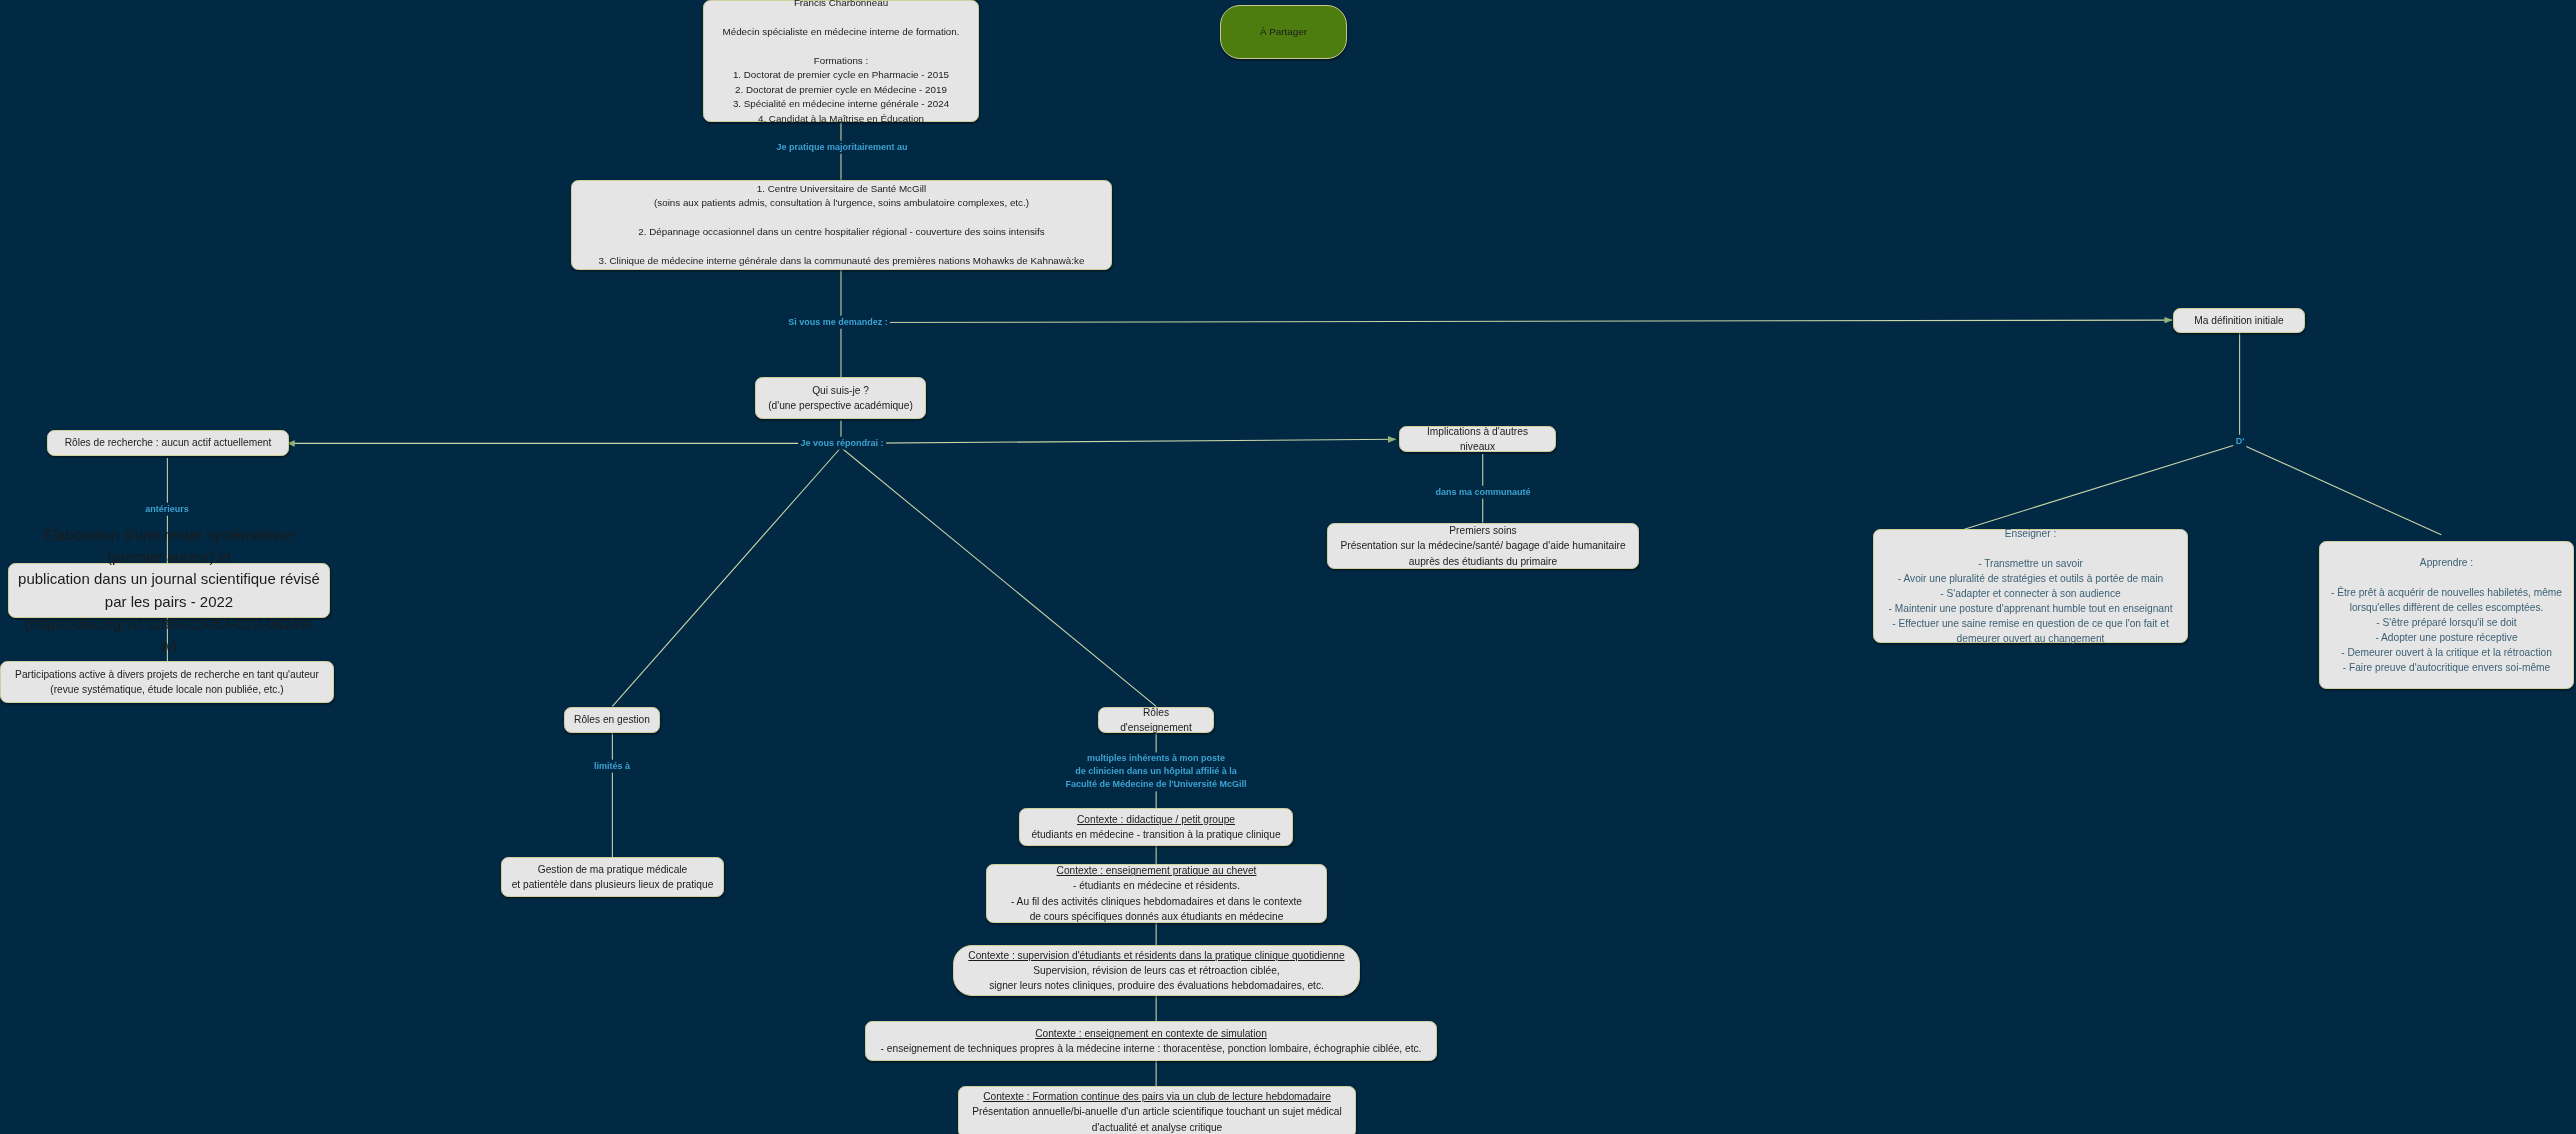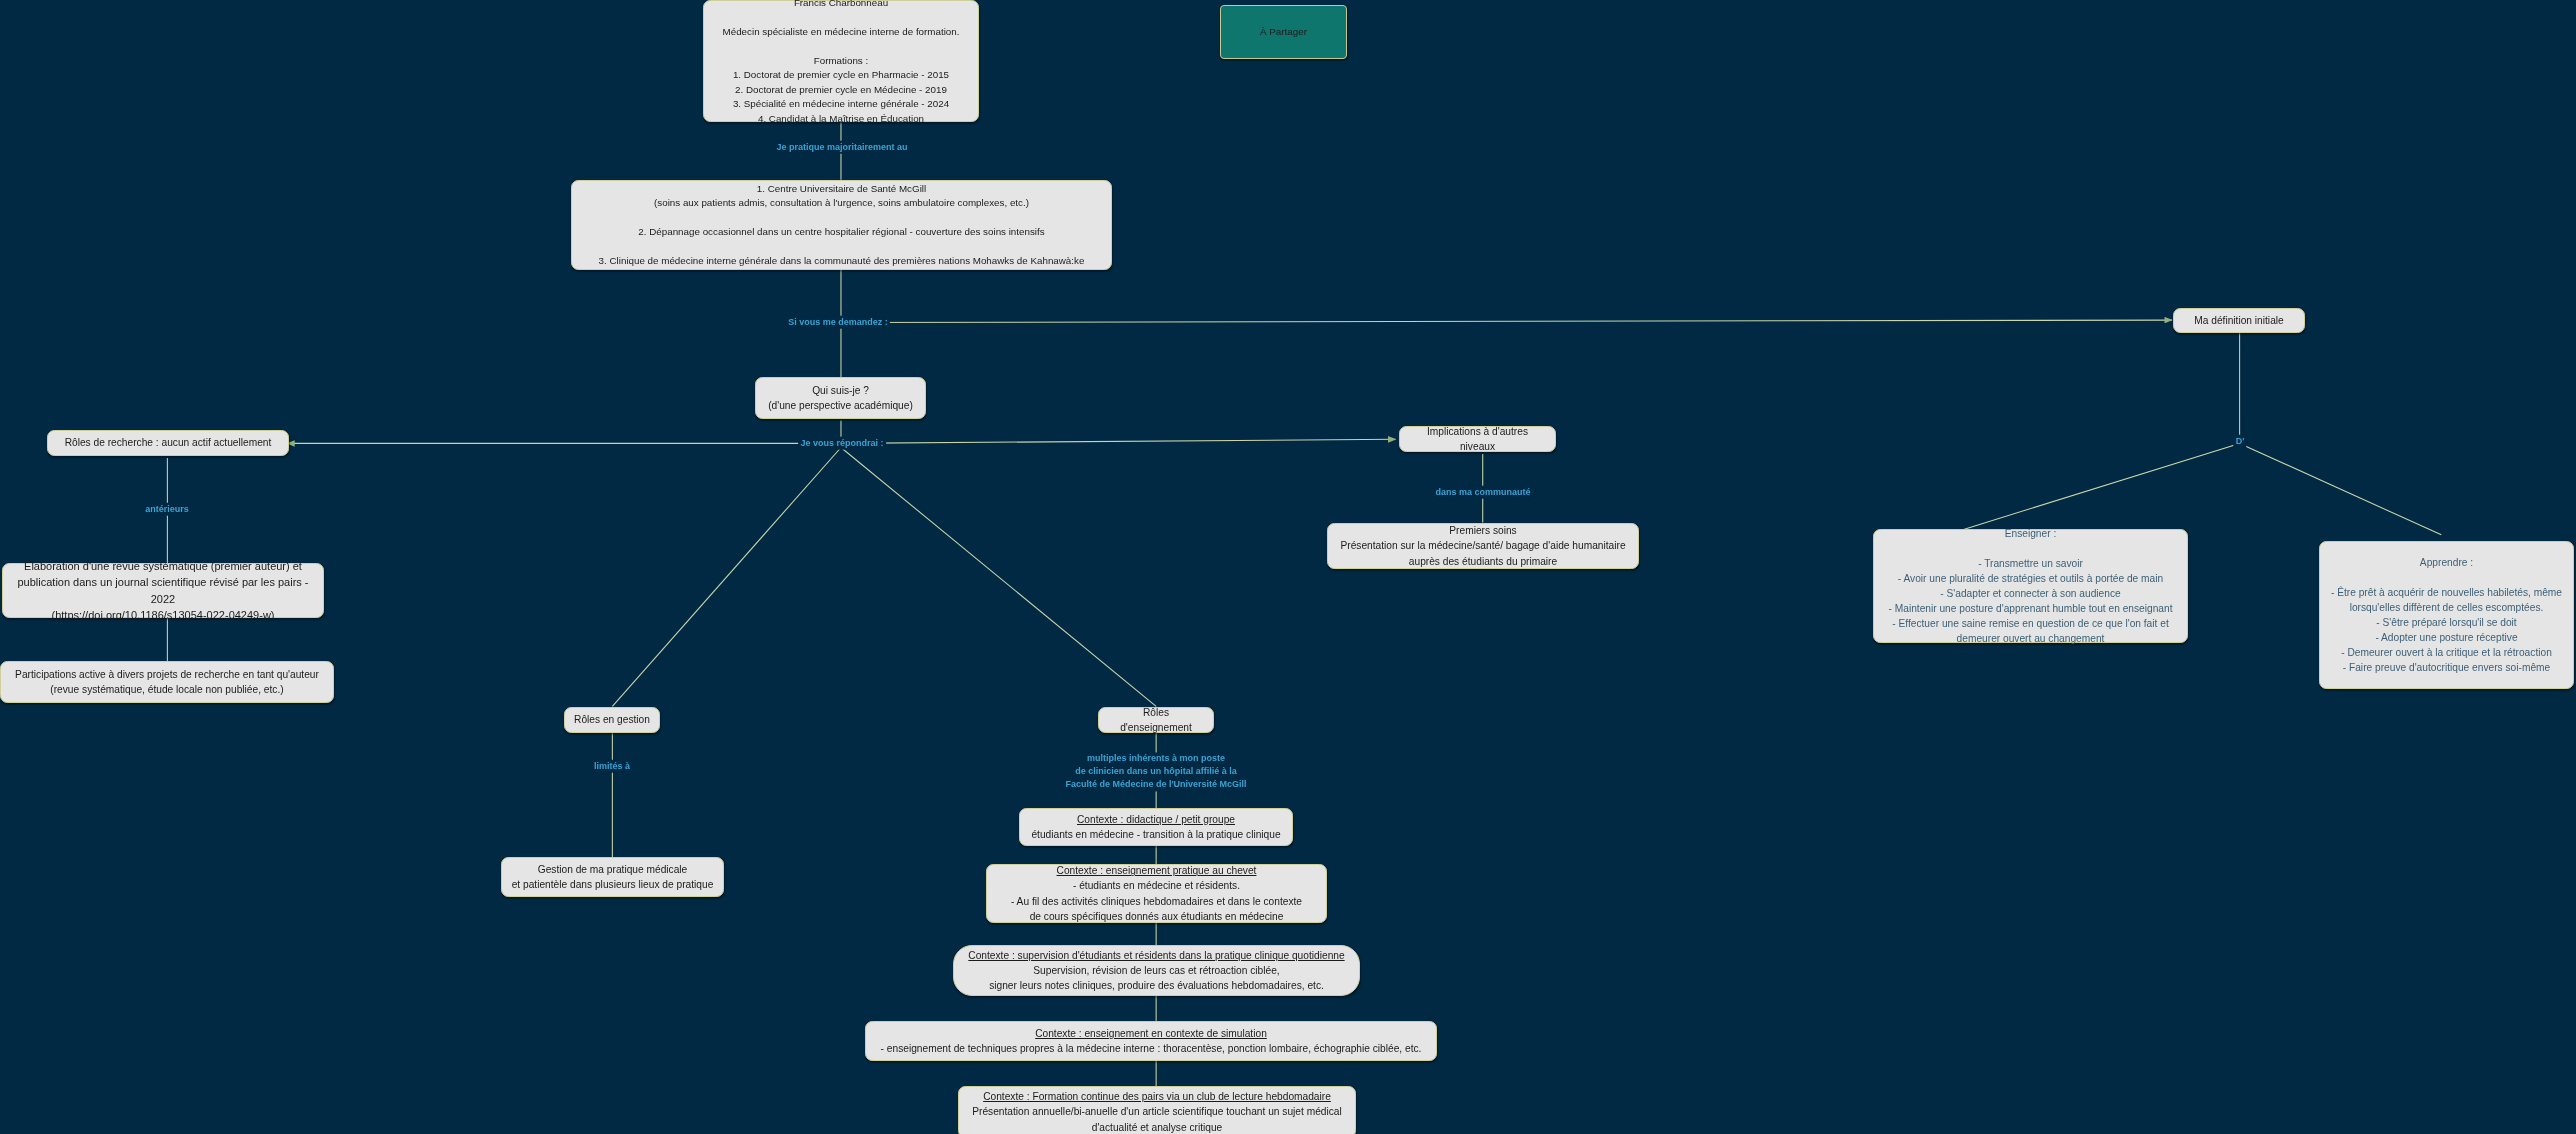--- a/index.html
+++ b/index.html
@@ -32,23 +32,23 @@
     text-align: center;
     display: flex;
     align-items: center;
     justify-content: center;
     padding: 4.9px 8.2px;
     box-shadow: 0.8px 1.6px 1.6px rgba(0,0,0,0.35);
     line-height: 1.48;
     white-space: pre-line;
   }
   .node.share {
-    background: #0f766e;
+    background: #4d7c0f;
     border: 1.6px solid #c8c890;
-    border-radius: 4px;
+    border-radius: 20px;
   }
   .node.bluetext {
     color: #3c6076;
   }
   .edge-label {
     position: absolute;
     color: #3ba2d1;
     font-weight: bold;
     font-size: 9px;
     text-align: center;
@@ -133,21 +133,21 @@
 
 3. Clinique de médecine interne générale dans la communauté des premières nations Mohawks de Kahnawà:ke</div>
 
   <div class="node" style="left:755px; top:377px; width:171px; height:42px; font-size:10.2px;">Qui suis-je ?
 (d'une perspective académique)</div>
 
   <div class="node" style="left:2173px; top:308px; width:132px; height:25px; font-size:10.2px;">Ma définition initiale</div>
 
   <div class="node" style="left:47px; top:430px; width:242px; height:26px; font-size:10.2px;">Rôles de recherche : aucun actif actuellement</div>
 
-  <div class="node" style="left:2px; top:563px; width:322px; height:55px; font-size:11px;">Élaboration d'une revue systématique (premier auteur) et
+  <div class="node" style="left:8px; top:563px; width:322px; height:55px; font-size:15px;">Élaboration d'une revue systématique (premier auteur) et
 publication dans un journal scientifique révisé par les pairs - 2022
 (https://doi.org/10.1186/s13054-022-04249-w)</div>
 
   <div class="node" style="left:0px; top:661px; width:334px; height:42px; font-size:10.2px;">Participations active à divers projets de recherche en tant qu'auteur
 (revue systématique, étude locale non publiée, etc.)</div>
 
   <div class="node" style="left:1399px; top:426px; width:157px; height:26px; font-size:10.2px;">Implications à d'autres niveaux</div>
 
   <div class="node bluetext" style="left:1873px; top:529px; width:315px; height:114px; font-size:10.2px;">Enseigner :
 

